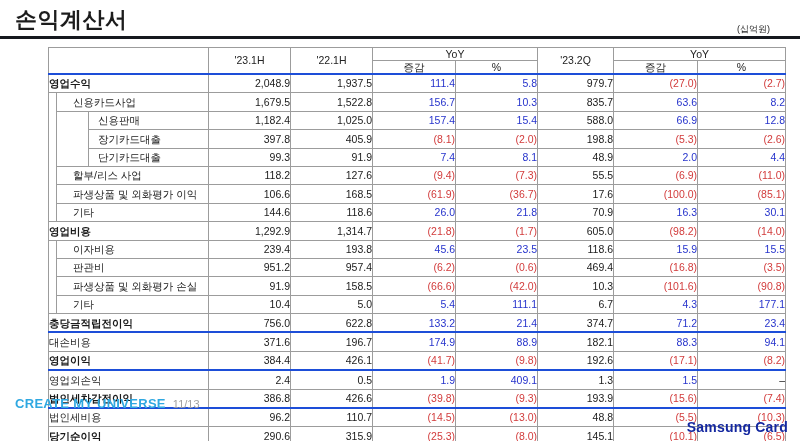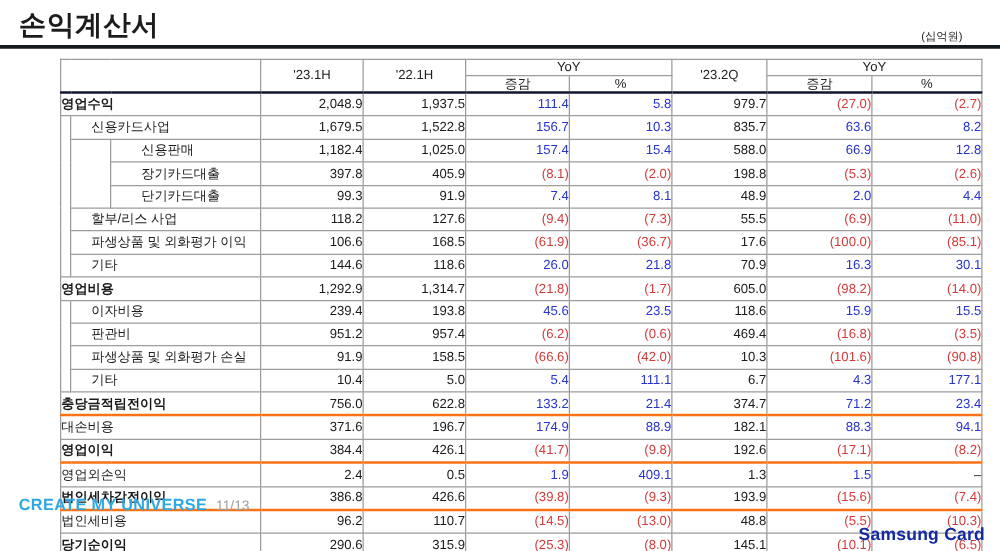--- a/index.html
+++ b/index.html
@@ -26,28 +26,28 @@
     font-size:10.5px;color:#1a1a1a;
   }
   table.fin td{
     border:1px solid #9c9c9c;
     height:17.4px;padding:0;line-height:1;vertical-align:middle;
     overflow:hidden;white-space:nowrap;
   }
   tr.thead td{height:12px;text-align:center;color:#222;}
   td.label{text-align:left;padding-left:4px;}
   td.label.lv1{padding-left:16px;}
-  td.label.lv2{padding-left:24px;}
+  td.label.lv2{padding-left:9px;}
   td.label.bold{font-weight:bold;}
   td.num{text-align:right;padding-right:4px;}
   td.num.pos{color:#2633cc;}
   td.num.neg{color:#d23b3b;}
   td.spine{border-top-style:hidden;}
-  tr.first td{border-top:2px solid #0f172a;}
-  tr.sep td{border-bottom:2px solid #f97316;}
+  tr.first td{border-top:2px solid #1d4ed8;}
+  tr.sep td{border-bottom:2px solid #1d4ed8;}
   .footer-slogan{
     position:absolute;left:15px;top:396px;
     font-size:13px;font-weight:800;color:#2fa8e1;letter-spacing:0.3px;
   }
   .footer-page{
     font-size:11px;font-weight:normal;color:#a0a0a0;margin-left:7px;letter-spacing:0;
   }
   .footer-brand{
     position:absolute;right:12px;top:419px;
     font-size:14px;font-weight:bold;color:#1428a0;letter-spacing:0.2px;text-align:right;

